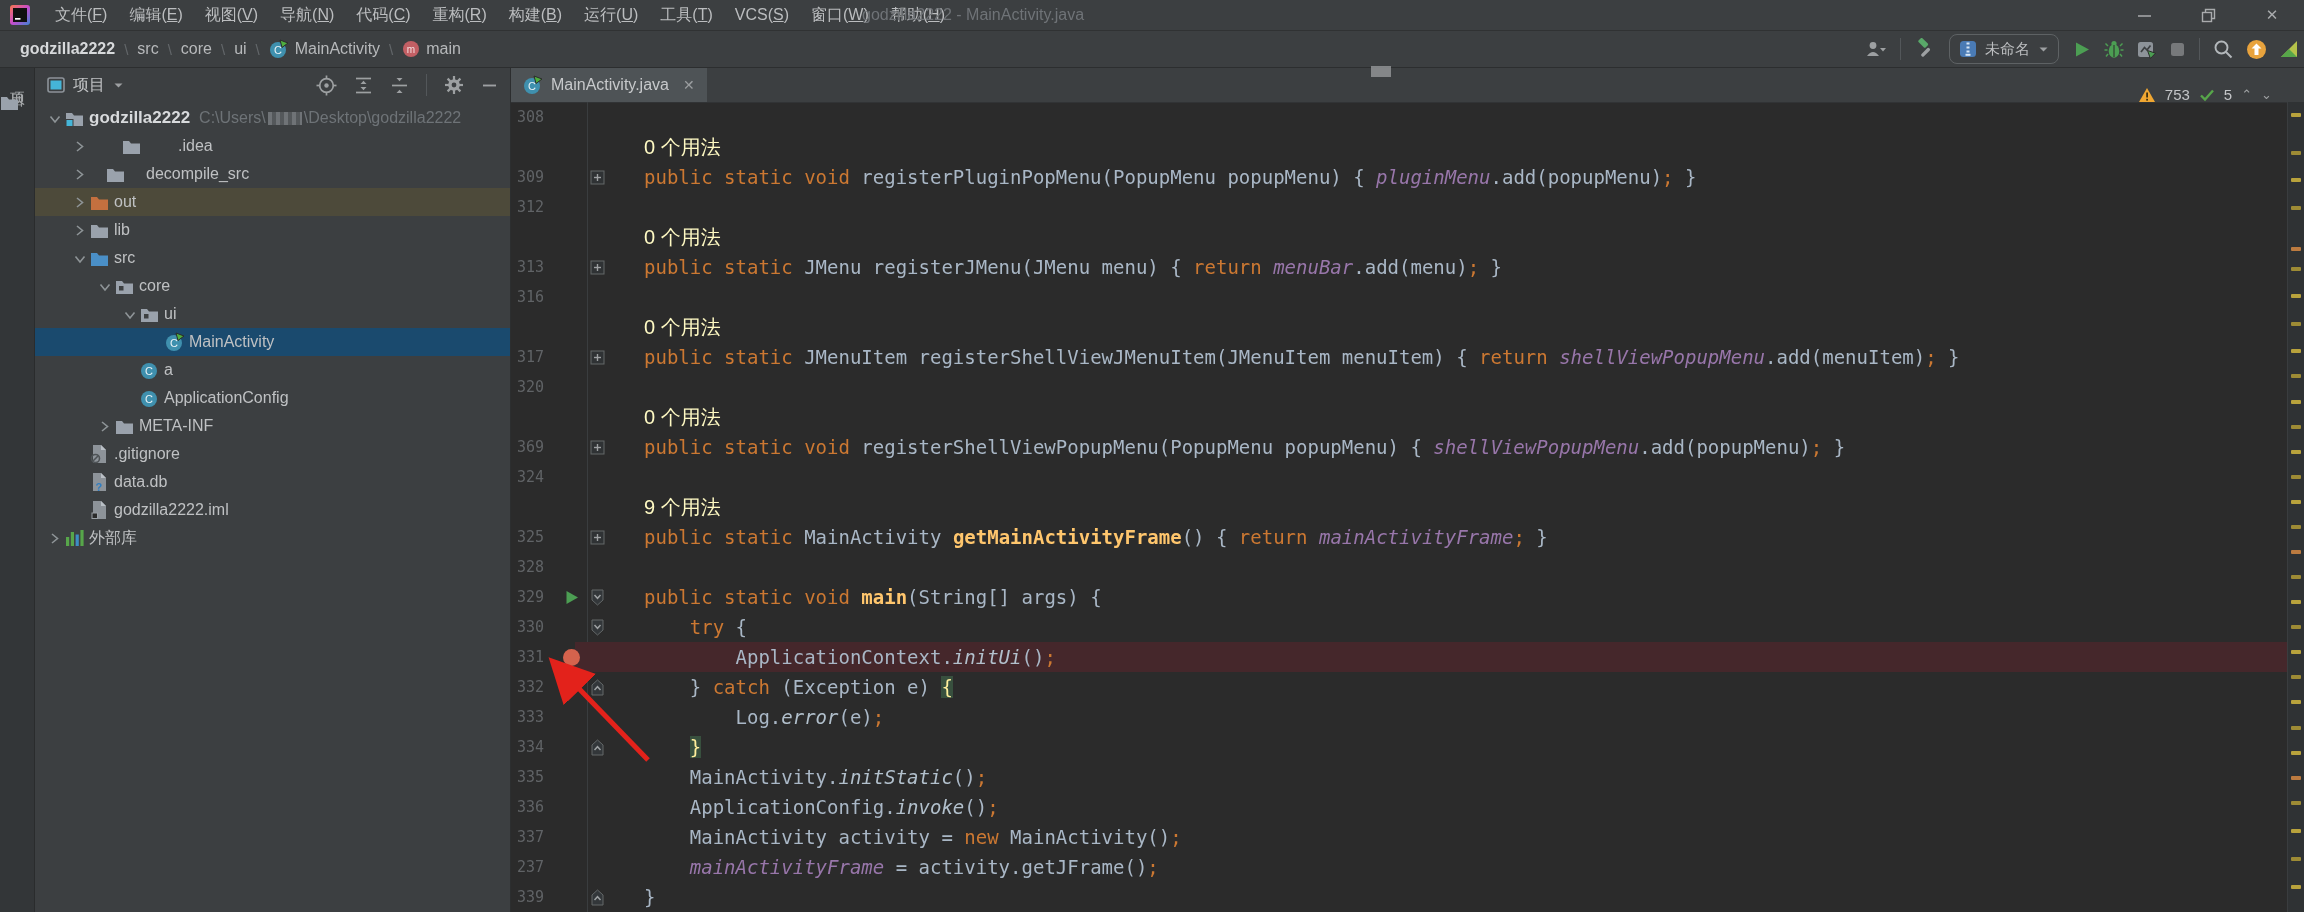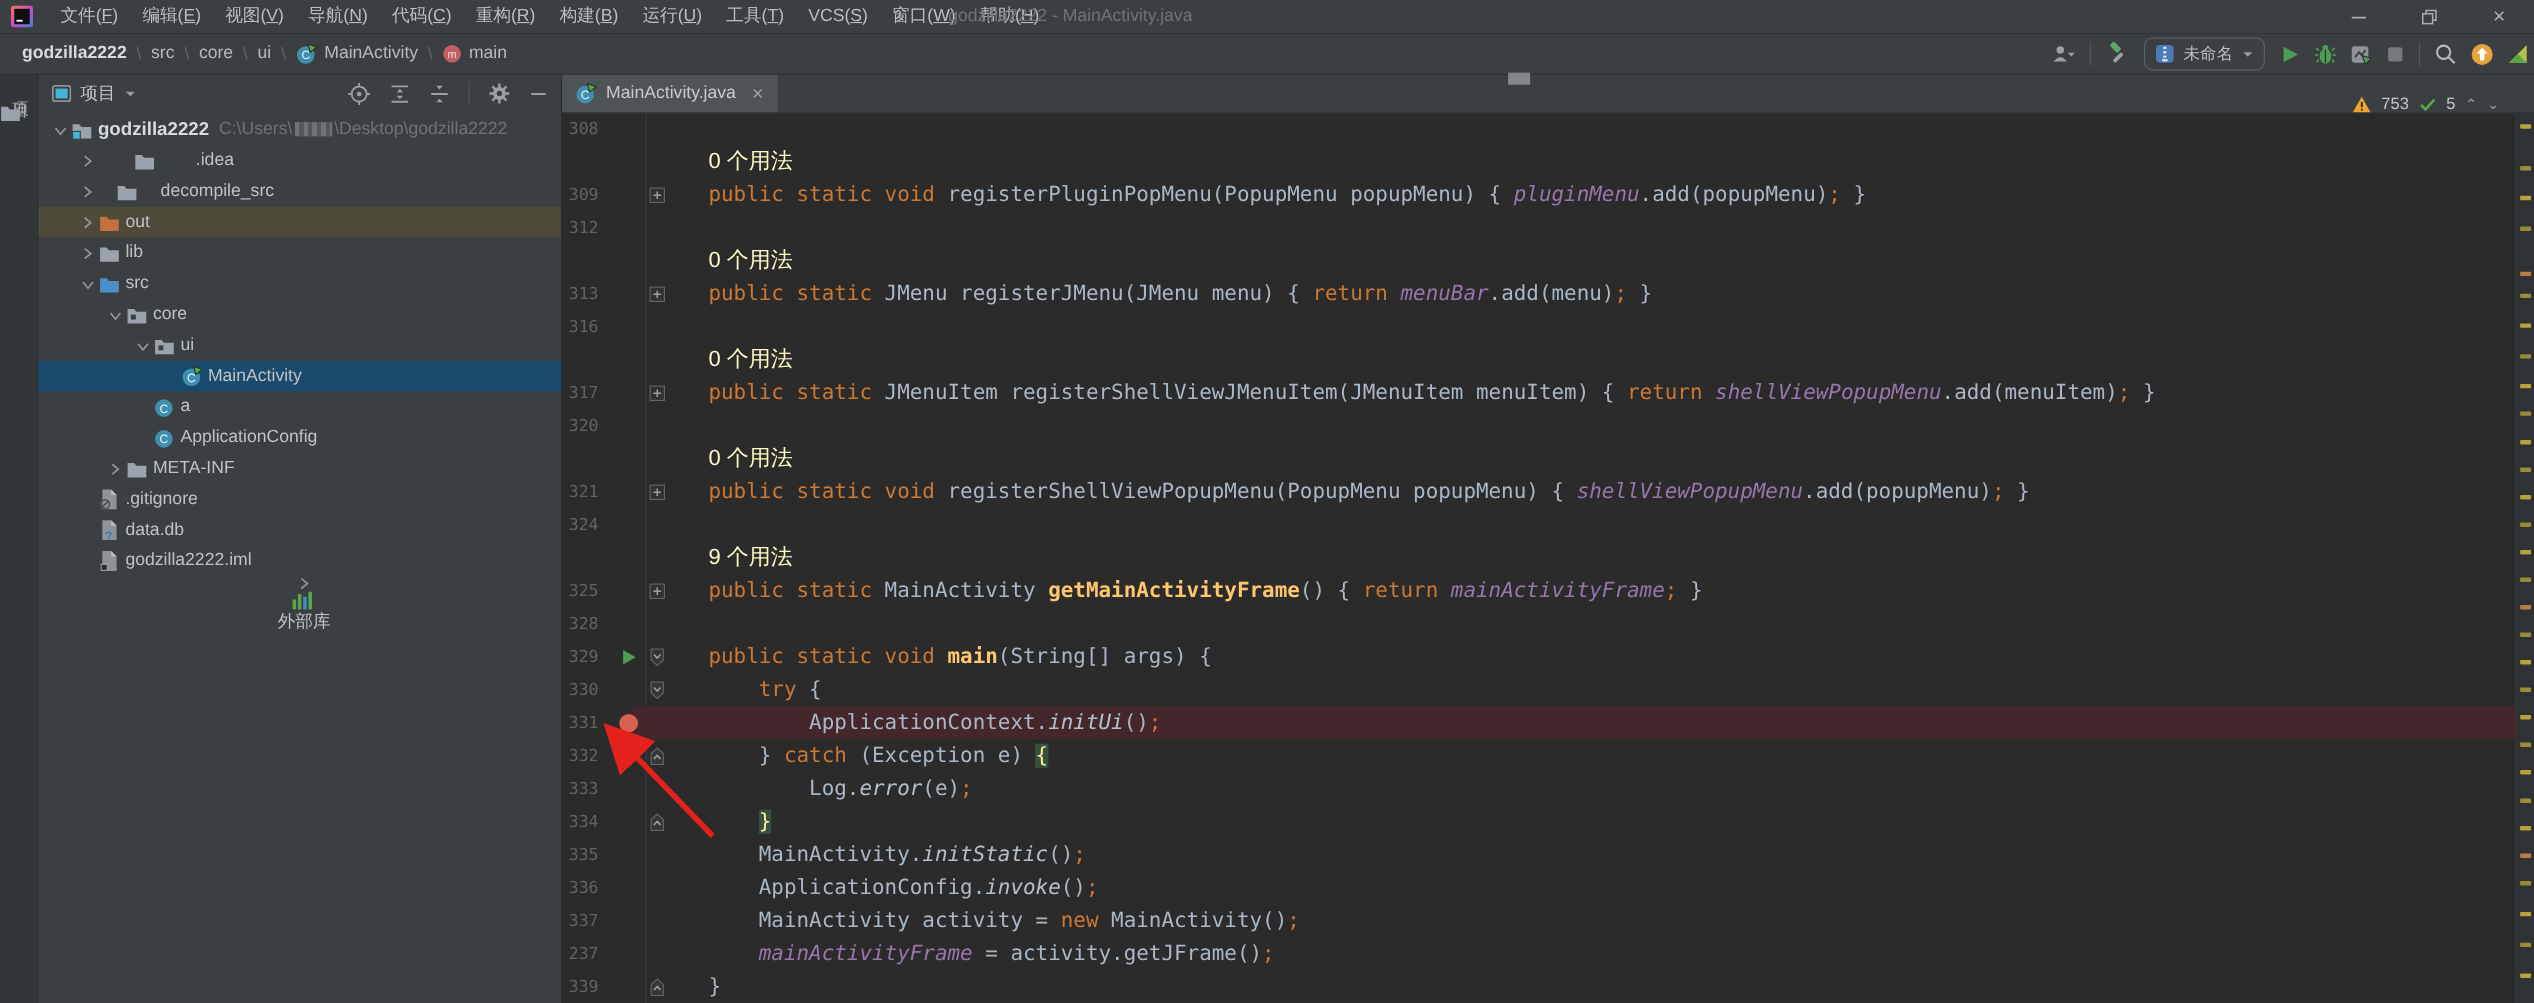--- a/index.html
+++ b/index.html
@@ -505,21 +505,21 @@
           <span class="tree-chev"></span>
           <span class="tree-ico">
             <svg width="18" height="20" viewBox="0 0 18 20">
               <path d="M3 1 h8 l5 5 v13 H3 z" fill="#8d9399"></path>
               <path d="M11 1 l5 5 h-5 z" fill="#b9bfc5"></path>
               <rect x="2" y="13" width="5.5" height="5.5" fill="#2b2b2b" stroke="#9aa0a5"></rect>
             </svg>
           </span>
           <span class="tree-label">godzilla2222.iml</span>
         </div>
-        <div class="tree-row" style="padding-left: 8px; flex-direction: column;">
+        <div class="tree-row" style="padding-left: 8px;">
           <span class="tree-chev">
             <svg width="13" height="13" viewBox="0 0 13 13">
               <path d="M4 2 L9.5 6.5 L4 11" stroke="#8e9497" stroke-width="1.6" fill="none"></path>
             </svg>
           </span>
           <span class="tree-ico">
             <svg width="20" height="18" viewBox="0 0 20 18">
               <rect x="1" y="8" width="3.2" height="9" fill="#57a64a"></rect>
               <rect x="5.8" y="3" width="3.2" height="14" fill="#57a64a"></rect>
               <rect x="10.6" y="5.5" width="3.2" height="11.5" fill="#3d8dc4"></rect>
@@ -581,21 +581,21 @@
             </svg></span><span class="cline"><span class="tk-kw">public static </span><span class="tk-plain">JMenu registerJMenu(JMenu menu) { </span><span class="tk-kw">return </span><span class="tk-field">menuBar</span><span class="tk-plain">.add(menu)</span><span class="tk-semi">;</span><span class="tk-plain"> }</span></span></div>
         <div class="crow"><span class="lnum">316</span><span class="gico"></span><span class="gfold"></span><span class="cline"></span></div>
         <div class="crow"><span class="lnum"></span><span class="gico"></span><span class="gfold"></span><span class="cline"><span class="inlay">0 个用法</span></span></div>
         <div class="crow"><span class="lnum">317</span><span class="gico"></span><span class="gfold"><svg width="15" height="15" viewBox="0 0 15 15">
               <rect x="1" y="1" width="13" height="13" fill="#2f3234" stroke="#646869"></rect>
               <line x1="4" y1="7.5" x2="11" y2="7.5" stroke="#9da0a2" stroke-width="1.4"></line>
               <line x1="7.5" y1="4" x2="7.5" y2="11" stroke="#9da0a2" stroke-width="1.4"></line>
             </svg></span><span class="cline"><span class="tk-kw">public static </span><span class="tk-plain">JMenuItem registerShellViewJMenuItem(JMenuItem menuItem) { </span><span class="tk-kw">return </span><span class="tk-field">shellViewPopupMenu</span><span class="tk-plain">.add(menuItem)</span><span class="tk-semi">;</span><span class="tk-plain"> }</span></span></div>
         <div class="crow"><span class="lnum">320</span><span class="gico"></span><span class="gfold"></span><span class="cline"></span></div>
         <div class="crow"><span class="lnum"></span><span class="gico"></span><span class="gfold"></span><span class="cline"><span class="inlay">0 个用法</span></span></div>
-        <div class="crow"><span class="lnum">321</span><span class="gico"></span><span class="gfold"><svg width="15" height="15" viewBox="0 0 15 15">
+        <div class="crow"><span class="lnum">369</span><span class="gico"></span><span class="gfold"><svg width="15" height="15" viewBox="0 0 15 15">
               <rect x="1" y="1" width="13" height="13" fill="#2f3234" stroke="#646869"></rect>
               <line x1="4" y1="7.5" x2="11" y2="7.5" stroke="#9da0a2" stroke-width="1.4"></line>
               <line x1="7.5" y1="4" x2="7.5" y2="11" stroke="#9da0a2" stroke-width="1.4"></line>
             </svg></span><span class="cline"><span class="tk-kw">public static void </span><span class="tk-plain">registerShellViewPopupMenu(PopupMenu popupMenu) { </span><span class="tk-field">shellViewPopupMenu</span><span class="tk-plain">.add(popupMenu)</span><span class="tk-semi">;</span><span class="tk-plain"> }</span></span></div>
         <div class="crow"><span class="lnum">324</span><span class="gico"></span><span class="gfold"></span><span class="cline"></span></div>
         <div class="crow"><span class="lnum"></span><span class="gico"></span><span class="gfold"></span><span class="cline"><span class="inlay">9 个用法</span></span></div>
         <div class="crow"><span class="lnum">325</span><span class="gico"></span><span class="gfold"><svg width="15" height="15" viewBox="0 0 15 15">
               <rect x="1" y="1" width="13" height="13" fill="#2f3234" stroke="#646869"></rect>
               <line x1="4" y1="7.5" x2="11" y2="7.5" stroke="#9da0a2" stroke-width="1.4"></line>
               <line x1="7.5" y1="4" x2="7.5" y2="11" stroke="#9da0a2" stroke-width="1.4"></line>

